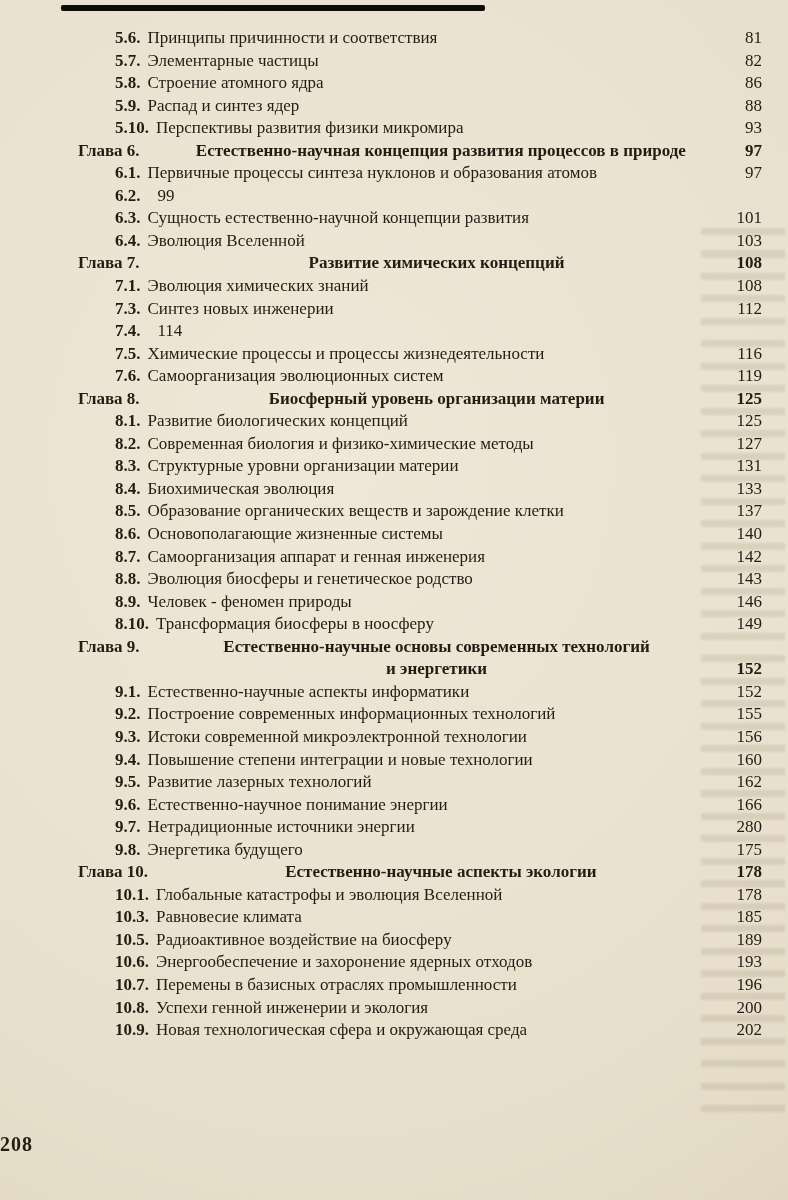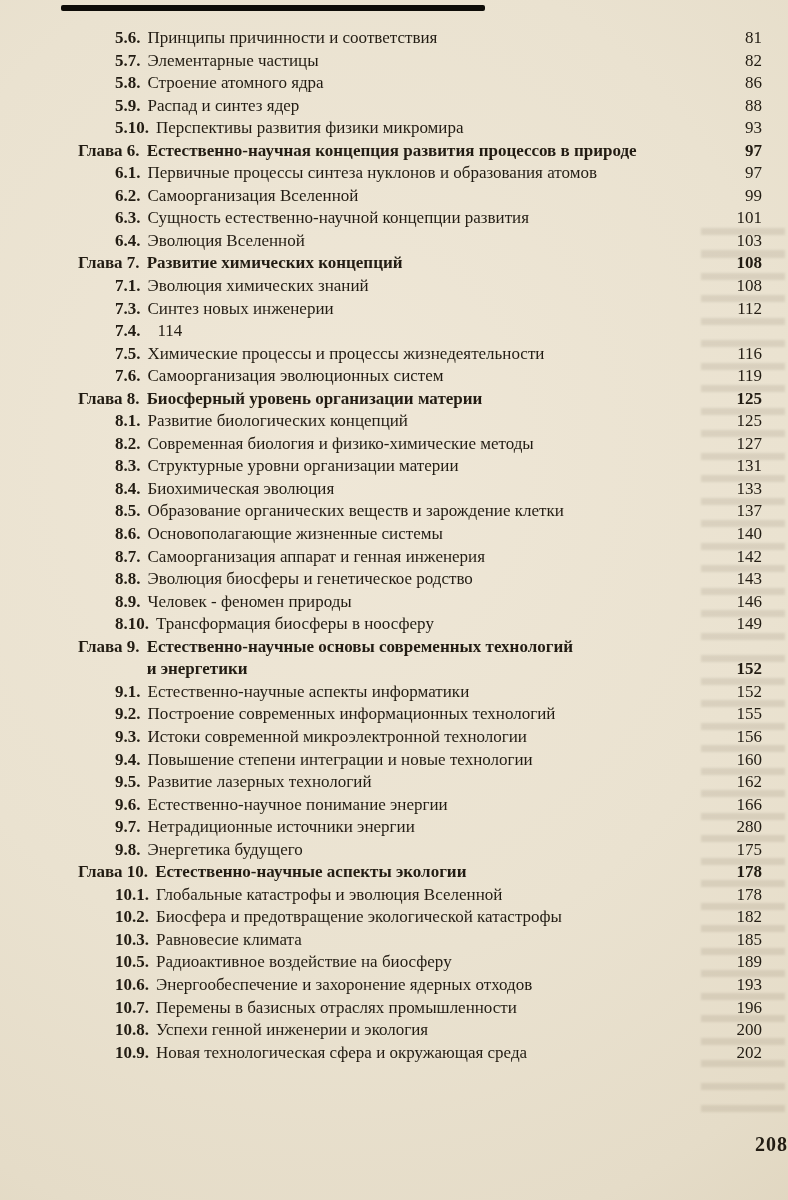--- a/index.html
+++ b/index.html
@@ -55,26 +55,26 @@
     flex: 1;
     white-space: pre-line;
   }
   .row .page {
     margin-left: 10px;
     white-space: nowrap;
     align-self: flex-end;
   }
   .row-section { padding-left: 37px; }
   .row-chapter .title,
-  .row-chapter .page { font-weight: bold; }
+  .row-chapter .page { font-weight: bold; text-align: center; }
   .footer {
     position: absolute;
     bottom: 44px; left: 0;
     width: 100%;
-    text-align: right;
+    text-align: left;
   }
   .footer .pagenum {
     font-weight: bold;
     font-size: 20px;
     letter-spacing: 1px;
   }
 </style>
 </head>
 <body>
 
@@ -113,21 +113,20 @@
       <span class="title">Естественно-научная концепция развития процессов в природе</span>
       <span class="page">97</span>
     </div>
     <div class="row row-section">
       <span class="num">6.1.</span>
       <span class="title">Первичные процессы синтеза нуклонов и образования атомов</span>
       <span class="page">97</span>
     </div>
     <div class="row row-section">
       <span class="num">6.2.</span>
-      <span class="title">Самоорганизация Вселенной</span>
       <span class="page">99</span>
     </div>
     <div class="row row-section">
       <span class="num">6.3.</span>
       <span class="title">Сущность естественно-научной концепции развития</span>
       <span class="page">101</span>
     </div>
     <div class="row row-section">
       <span class="num">6.4.</span>
       <span class="title">Эволюция Вселенной</span>
@@ -267,25 +266,20 @@
       <span class="num">Глава 10.</span>
       <span class="title">Естественно-научные аспекты экологии</span>
       <span class="page">178</span>
     </div>
     <div class="row row-section">
       <span class="num">10.1.</span>
       <span class="title">Глобальные катастрофы и эволюция Вселенной</span>
       <span class="page">178</span>
     </div>
     <div class="row row-section">
-      <span class="num">10.2.</span>
-      <span class="title">Биосфера и предотвращение экологической катастрофы</span>
-      <span class="page">182</span>
-    </div>
-    <div class="row row-section">
       <span class="num">10.3.</span>
       <span class="title">Равновесие климата</span>
       <span class="page">185</span>
     </div>
     <div class="row row-section">
       <span class="num">10.5.</span>
       <span class="title">Радиоактивное воздействие на биосферу</span>
       <span class="page">189</span>
     </div>
     <div class="row row-section">

